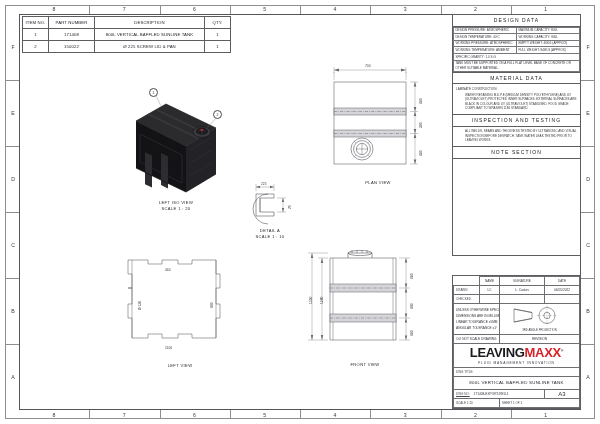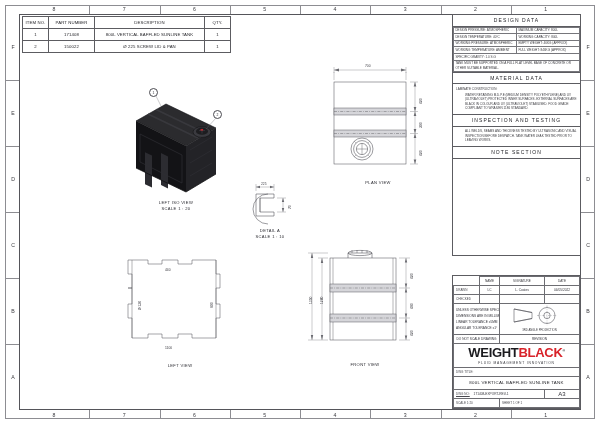--- a/index.html
+++ b/index.html
@@ -285,21 +285,21 @@
           <span class="cap">3RD ANGLE PROJECTION</span>
         </td>
       </tr>
       <tr>
         <td colspan="2" class="ctr">DO NOT SCALE DRAWING</td>
         <td colspan="2" class="ctr">REVISION</td>
       </tr>
       <tr>
         <td colspan="4" class="logo-cell">
           <div class="logo-main">
-            <span class="k">WEIGHT</span><span class="r">BLACK</span><span class="tm">®</span>
+            <span class="k">LEAVING</span><span class="r">MAXX</span><span class="tm">®</span>
           </div>
           <div class="logo-sub">FLUID MANAGEMENT INNOVATION</div>
         </td>
       </tr>
       <tr>
         <td colspan="4" class="lbl" style="height:7px;">DWG TITLE:</td>
       </tr>
       <tr>
         <td colspan="4" style="height:13px;">
           <div class="dwg-title">800L VERTICAL BAFFLED SUNLINE TANK</div>

